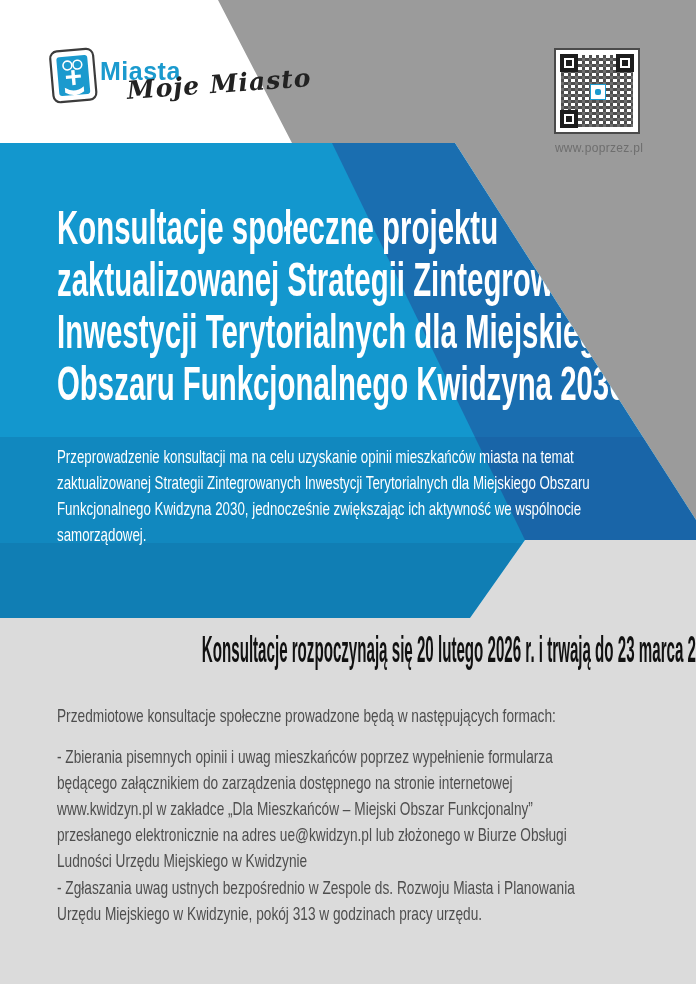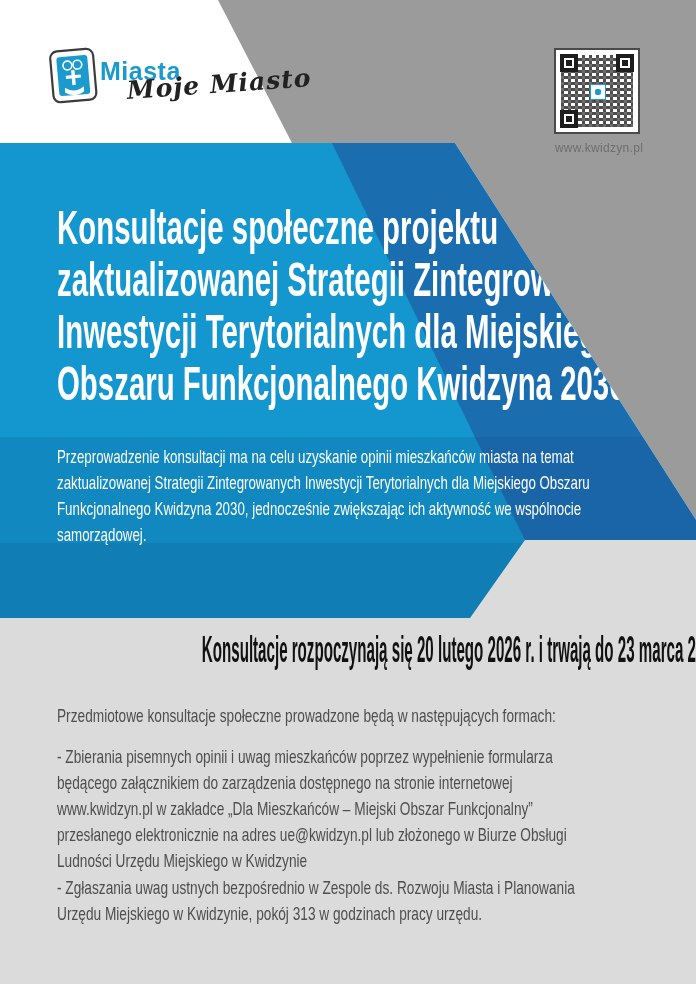--- a/index.html
+++ b/index.html
@@ -131,21 +131,21 @@
   <div class="logo-name">Miasta</div>
   <div class="logo-tagline">Moje Miasto</div>
 
   <div class="qr">
     <div class="qr-pattern"></div>
     <div class="qr-finder qr-f-tl"></div>
     <div class="qr-finder qr-f-tr"></div>
     <div class="qr-finder qr-f-bl"></div>
     <div class="qr-center"></div>
   </div>
-  <div class="qr-url">www.kwidzyn.pl</div>
+  <div class="qr-url">www.poprzez.pl</div>
 
   <div class="dates-headline">Konsultacje rozpoczynają się 20 lutego 2026 r. i trwają do 23 marca 2026 r.</div>
 
   <p class="body-text body-lead">Przedmiotowe konsultacje społeczne prowadzone będą w następujących formach:</p>
   <p class="body-text body-item1">- Zbierania pisemnych opinii i uwag mieszkańców poprzez wypełnienie formularza
 będącego załącznikiem do zarządzenia dostępnego na stronie internetowej
 www.kwidzyn.pl w zakładce „Dla Mieszkańców – Miejski Obszar Funkcjonalny”
 przesłanego elektronicznie na adres ue@kwidzyn.pl lub złożonego w Biurze Obsługi
 Ludności Urzędu Miejskiego w Kwidzynie</p>
   <p class="body-text body-item2">- Zgłaszania uwag ustnych bezpośrednio w Zespole ds. Rozwoju Miasta i Planowania

